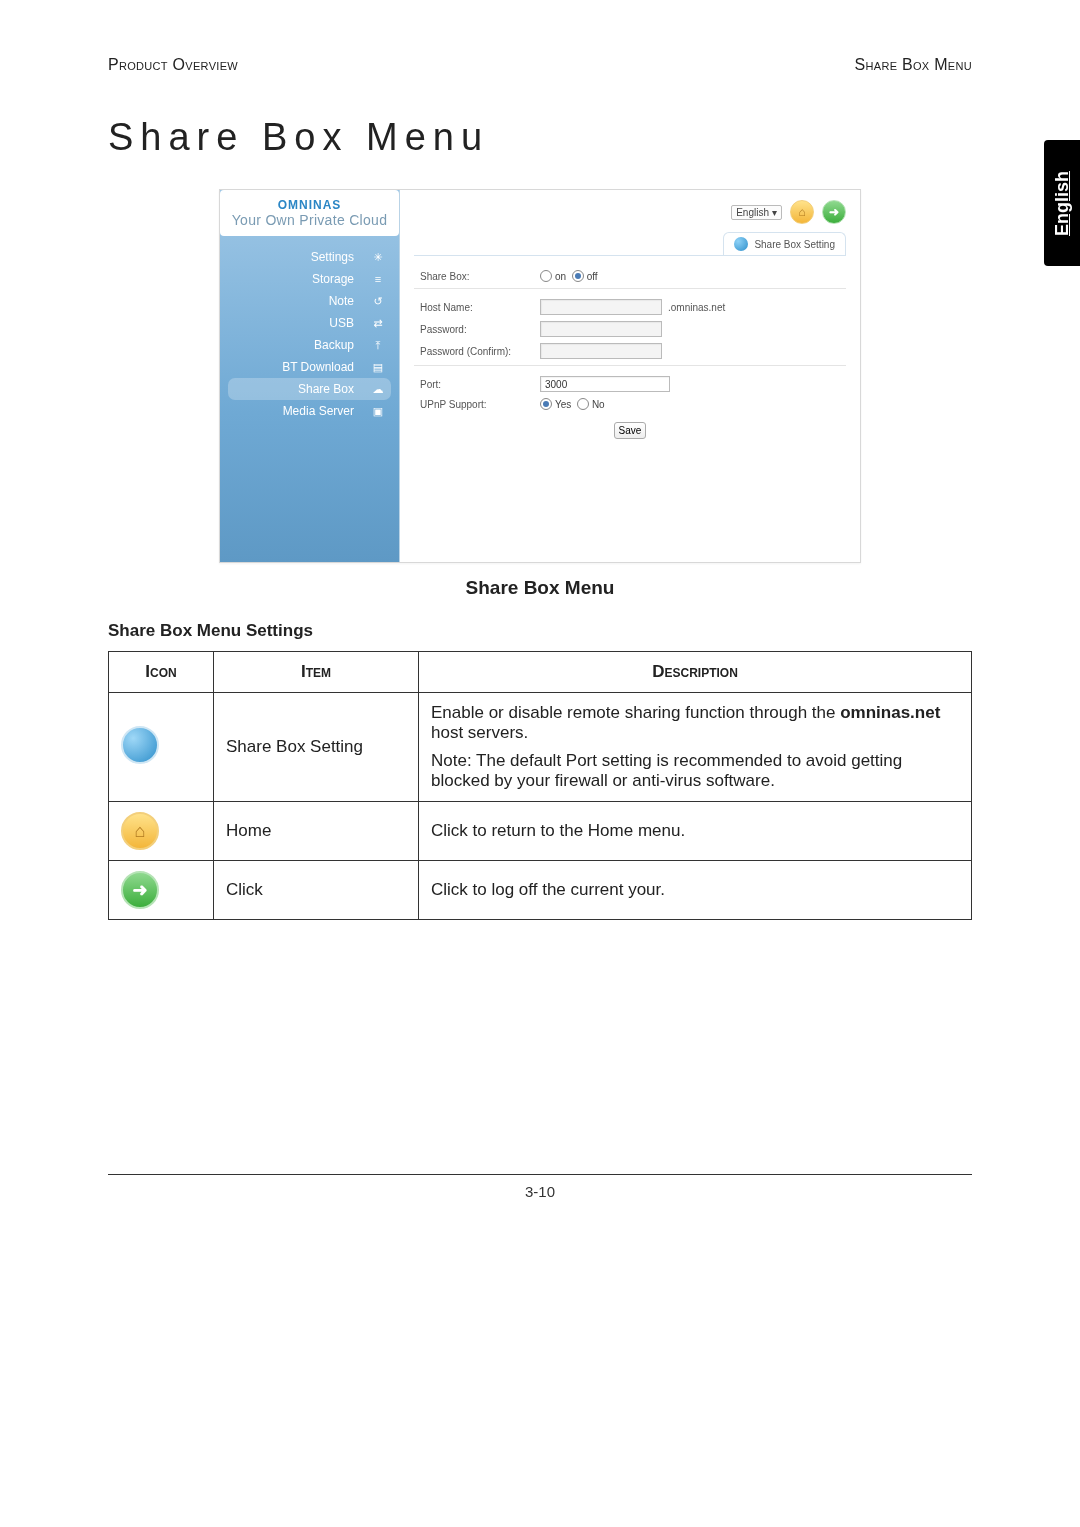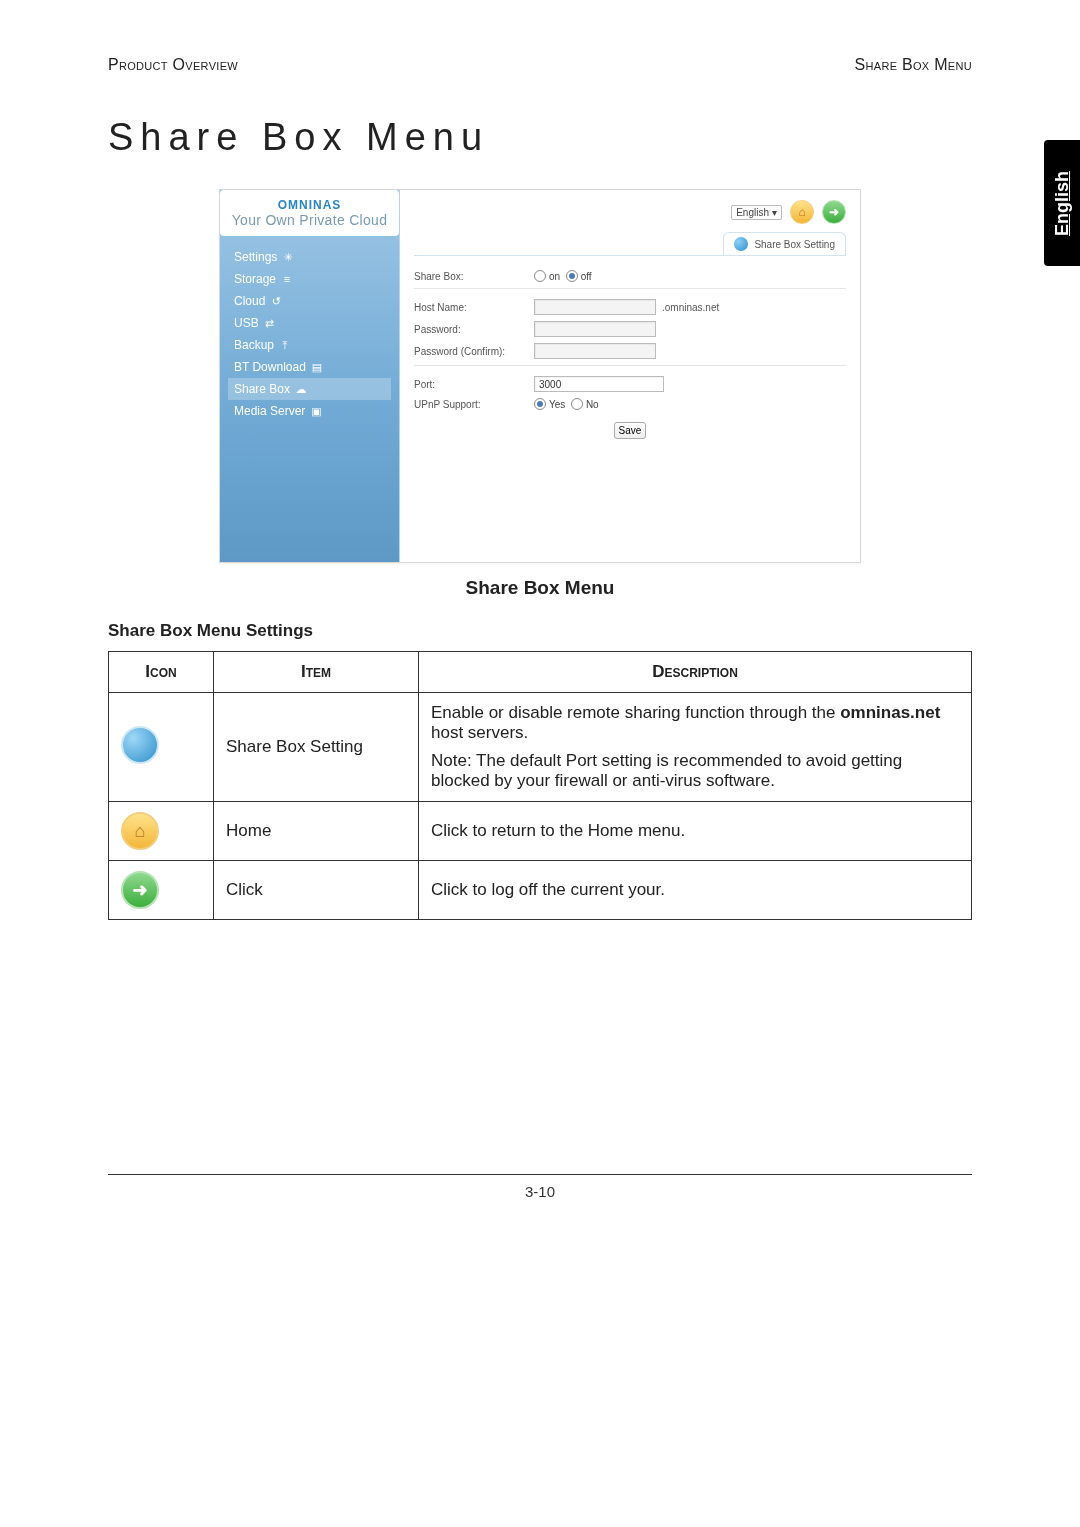--- a/index.html
+++ b/index.html
@@ -6,31 +6,31 @@
   .page{width:1080px;height:1256px;position:relative;margin:0 auto;box-sizing:border-box;padding:56px 108px 50px 108px}
   .hdr{display:flex;justify-content:space-between;font-size:16px;font-variant:small-caps;letter-spacing:.3px;color:#222}
   .side-tab{position:absolute;right:0;top:140px;width:36px;height:126px;background:#000;border-radius:4px 0 0 4px;display:flex;align-items:center;justify-content:center}
   .side-tab span{color:#fff;font-weight:bold;font-size:18px;transform:rotate(-90deg);text-decoration:underline}
   h1.title{font-size:38px;font-weight:normal;letter-spacing:7px;margin:42px 0 30px 0;color:#222}
   .shot{margin:0 auto 14px auto;width:640px;border:1px solid #d8d8d8;background:linear-gradient(#fff,#fff);box-shadow:0 1px 2px rgba(0,0,0,.05);display:flex}
   .sidebar{width:180px;background:linear-gradient(#9ec7e6,#6fa9d4 60%,#5e99c5);padding:12px 8px 140px 8px;box-sizing:border-box;color:#fff;font-size:12px;text-align:right;border-right:1px solid #b9d3e6}
   .logo{background:#fff;border-radius:4px;margin:-12px -8px 10px -8px;padding:8px 6px;text-align:center}
   .logo .brand{color:#2b86c5;font-weight:bold;font-size:12px;letter-spacing:1px}
   .logo .tag{color:#7a9bb3;font-size:14px;letter-spacing:.3px}
-  .nav-item{padding:4px 6px;white-space:nowrap;display:flex;align-items:center;gap:4px}
-  .nav-item.sel{background:rgba(255,255,255,.25);border-radius:0}
+  .nav-item{padding:4px 6px;white-space:nowrap;display:flex;justify-content:flex-end;align-items:center;gap:17px}
+  .nav-item.sel{background:rgba(255,255,255,.25);border-radius:7px}
   .nav-ico{width:14px;height:14px;display:inline-flex;align-items:center;justify-content:center;font-size:11px}
   .main{flex:1;padding:10px 14px 20px 14px;font-size:10px;color:#444}
   .topbar{display:flex;justify-content:flex-end;align-items:center;gap:8px;margin-bottom:8px}
   .lang-select{font-size:10px;border:1px solid #bbb;background:#fcfcfc;border-radius:2px;padding:1px 4px;display:inline-flex;align-items:center;gap:3px}
   .round{width:22px;height:22px;border-radius:50%;display:inline-flex;align-items:center;justify-content:center;color:#fff;font-size:12px;font-weight:bold}
   .tab-row{display:flex;justify-content:flex-end;border-bottom:1px solid #d5e3ef;padding-bottom:0;margin-bottom:14px}
   .tab{display:flex;align-items:center;gap:6px;border:1px solid #d5e3ef;border-bottom:none;border-radius:6px 6px 0 0;background:#fff;padding:4px 10px;font-size:10px;color:#555}
   .globe-sm{width:14px;height:14px;border-radius:50%;background:radial-gradient(circle at 30% 30%,#8ed2f7,#2e8fcb);display:inline-block}
-  .frow{display:flex;align-items:center;margin:6px 0}
+  .frow{display:flex;align-items:center;margin:6px 6px}
   .flabel{width:120px;color:#555}
   .finput{border:1px solid #bbb;background:#f4f4f4;width:120px;height:14px;box-shadow:inset 1px 1px 1px rgba(0,0,0,.05)}
   .suffix{margin-left:6px;color:#555}
   .radio{appearance:none;width:10px;height:10px;border:1px solid #888;border-radius:50%;display:inline-block;vertical-align:middle;margin:0 3px 0 0;position:relative}
   .radio.checked::after{content:"";position:absolute;inset:2px;border-radius:50%;background:#4a7bb5}
   .sep{border:none;border-top:1px solid #e4e4e4;margin:6px 0 10px 0}
   .savebtn{display:block;margin:12px auto 0 auto;font-size:10px;border:1px solid #aaa;border-radius:3px;background:linear-gradient(#fff,#eee);padding:2px 4px}
   .caption{text-align:center;font-weight:bold;font-size:19px;margin:6px 0 22px 0}
   .tblcap{font-weight:bold;font-size:17px;margin:0 0 10px 0}
   table.tbl{width:100%;border-collapse:collapse;font-size:17px}
@@ -68,21 +68,21 @@
       </div>
       <div class="nav-item">
           <span>Settings</span>
           <span class="nav-ico">✳</span>
         </div>
       <div class="nav-item">
           <span>Storage</span>
           <span class="nav-ico">≡</span>
         </div>
       <div class="nav-item">
-          <span>Cloud</span>
+          <span>Note</span>
           <span class="nav-ico">↺</span>
         </div>
       <div class="nav-item">
           <span>USB</span>
           <span class="nav-ico">⇄</span>
         </div>
       <div class="nav-item">
           <span>Backup</span>
           <span class="nav-ico">⤒</span>
         </div>

